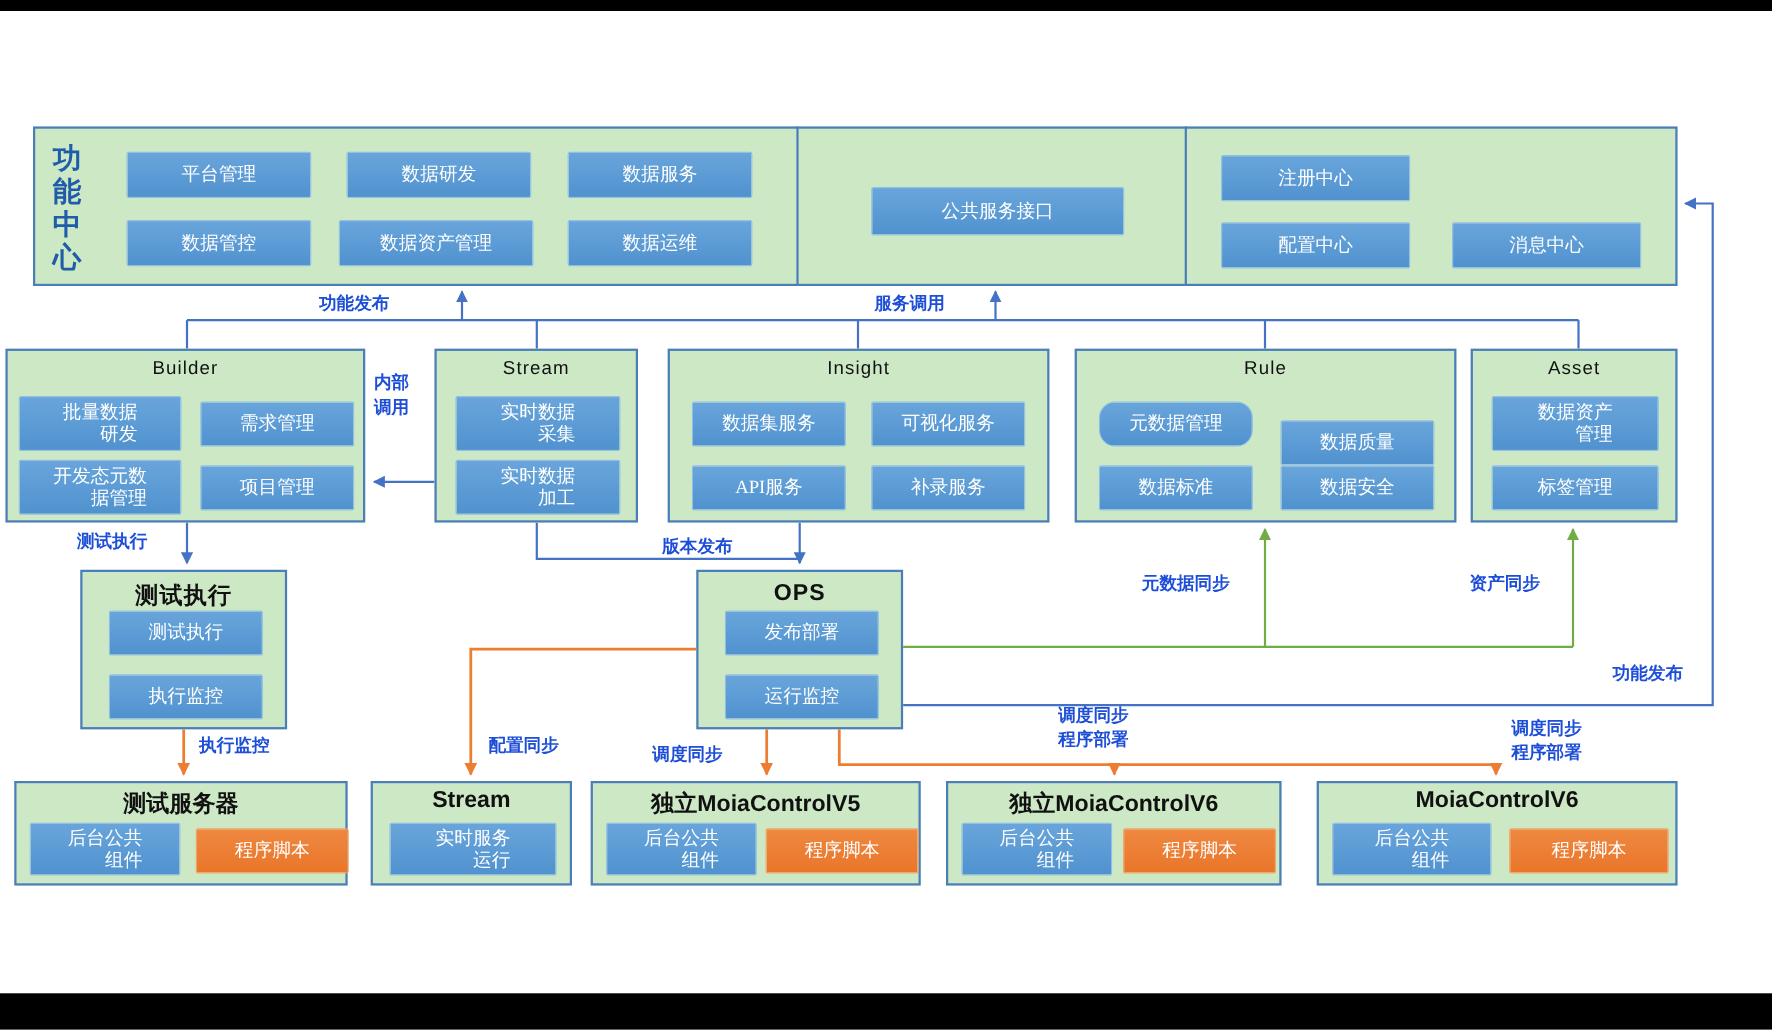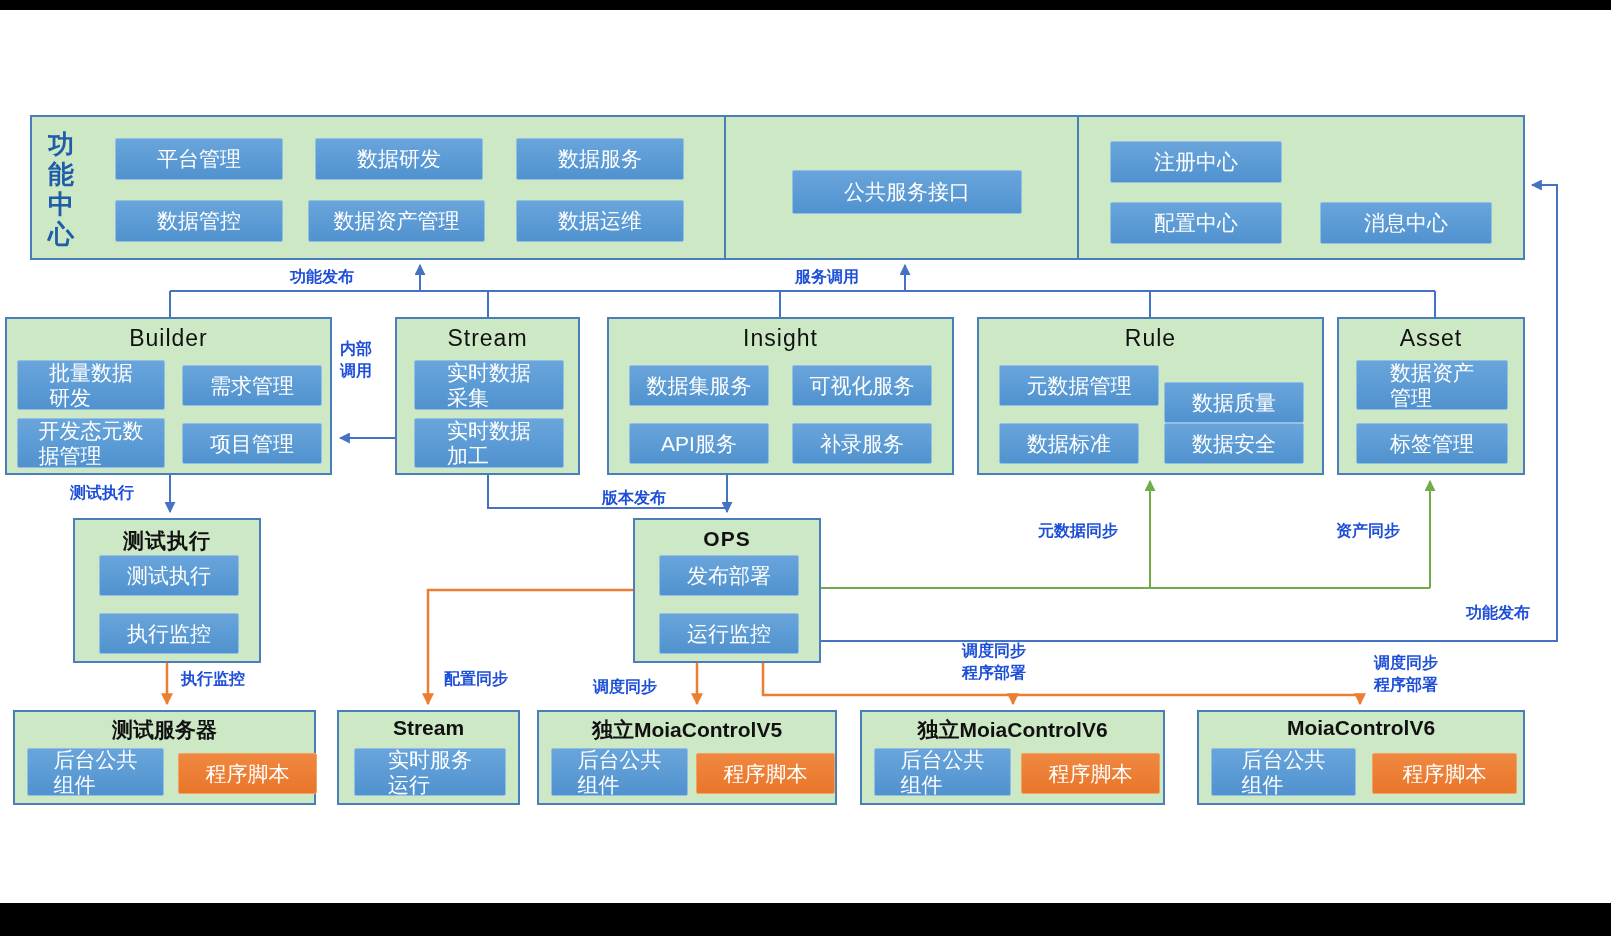--- a/index.html
+++ b/index.html
@@ -9,26 +9,26 @@
   .bar { position:absolute; left:0; width:100%; background:#000; z-index:6; }
   .bar-top { top:0; height:10px; }
   .bar-bottom { top:903px; height:33px; }
   .edges { position:absolute; left:0; top:0; width:1611px; height:940px; z-index:1; }
   .edge { fill:none; stroke-width:2px; }
   .edge.blue   { stroke:#4472c4; }
   .edge.green  { stroke:#70ad47; }
   .edge.orange { stroke:#ed7d31; stroke-width:2.5px; }
   .gbox { position:absolute; background:#cde8c5; border:2px solid #4a7ebb; z-index:2; }
   .btn { position:absolute; display:flex; align-items:center; justify-content:center;
-         text-align:left; color:#fff; background:linear-gradient(180deg,#69a5db,#5092cf);
-         border:1px solid #92bfe6; border-radius:2px; font-size:21px; line-height:1.2;
-         white-space:pre-line; z-index:3; }
+         text-align:right; color:#fff; background:linear-gradient(180deg,#69a5db,#5092cf);
+         border:1px solid #92bfe6; border-radius:2px; font-size:17px; line-height:1.2;
+         white-space:pre-line; z-index:3;font-family:Liberation Serif, serif; }
   .btn.orange { background:linear-gradient(180deg,#ef8840,#e9762a); border-color:#f2a263; }
   .box-title { position:absolute; left:0; width:100%; text-align:center; color:#111; z-index:3; }
-  .module-title { top:6px; font-size:23px; letter-spacing:1px; }
+  .module-title { top:6px; font-size:17px; letter-spacing:1px; }
   .mid-title    { top:7px; font-size:21px; font-weight:700; letter-spacing:1px; }
   .bottom-title { top:4px; font-size:21px; font-weight:700; }
   .vtitle { position:absolute; left:12px; top:12px; width:34px; font-size:26px; font-weight:700;
             color:#1f5ca9; line-height:30px; white-space:pre-line; text-align:center; z-index:3; }
   .divider { position:absolute; top:-2px; height:145px; width:0; border-left:2px solid #4a7ebb; }
   .elabel { position:absolute; font-size:16px; font-weight:700; color:#1d4ed8;
             white-space:pre-line; line-height:1.4; z-index:4; }
 </style>
 </head>
 <body>
@@ -124,21 +124,21 @@
   <div class="gbox" style="left:607px; top:317px; width:347px; height:158px;">
     <div class="box-title module-title">Insight</div>
     <div class="btn" style="left:20px;  top:46px; width:140px; height:41px;">数据集服务</div>
     <div class="btn" style="left:183px; top:46px; width:140px; height:41px;">可视化服务</div>
     <div class="btn" style="left:20px;  top:104px; width:140px; height:41px;">API服务</div>
     <div class="btn" style="left:183px; top:104px; width:140px; height:41px;">补录服务</div>
   </div>
 
   <div class="gbox" style="left:977px; top:317px; width:347px; height:158px;">
     <div class="box-title module-title">Rule</div>
-    <div class="btn" style="left:20px;  top:46px; width:160px; height:41px;">元数据管理</div>
+    <div class="btn" style="left:20px;  top:46px; width:140px; height:41px;border-radius:15px;">元数据管理</div>
     <div class="btn" style="left:185px; top:63px; width:140px; height:41px;">数据质量</div>
     <div class="btn" style="left:20px;  top:104px; width:140px; height:41px;">数据标准</div>
     <div class="btn" style="left:185px; top:104px; width:140px; height:41px;">数据安全</div>
   </div>
 
   <div class="gbox" style="left:1337px; top:317px; width:188px; height:158px;">
     <div class="box-title module-title">Asset</div>
     <div class="btn" style="left:17px; top:41px; width:152px; height:50px;">数据资产
 管理</div>
     <div class="btn" style="left:17px; top:104px; width:152px; height:41px;">标签管理</div>

